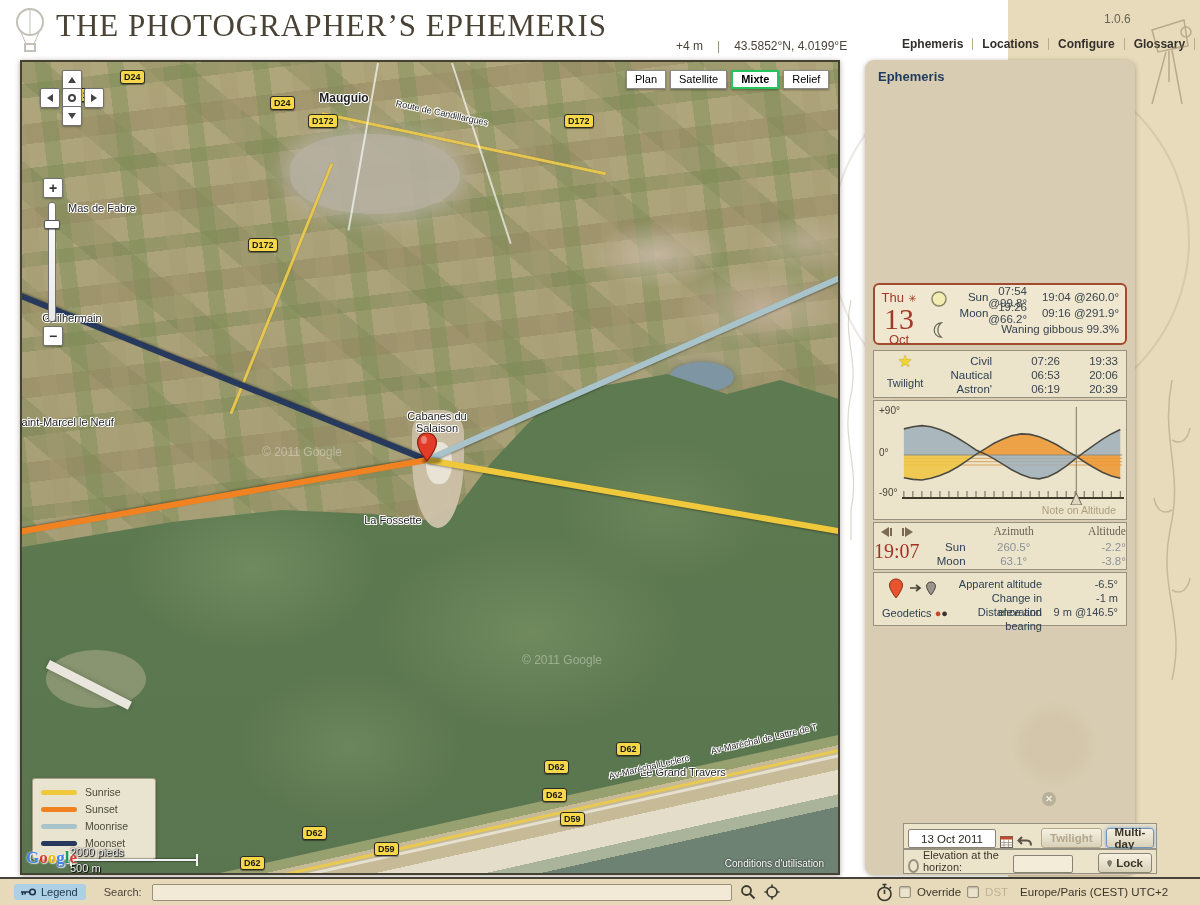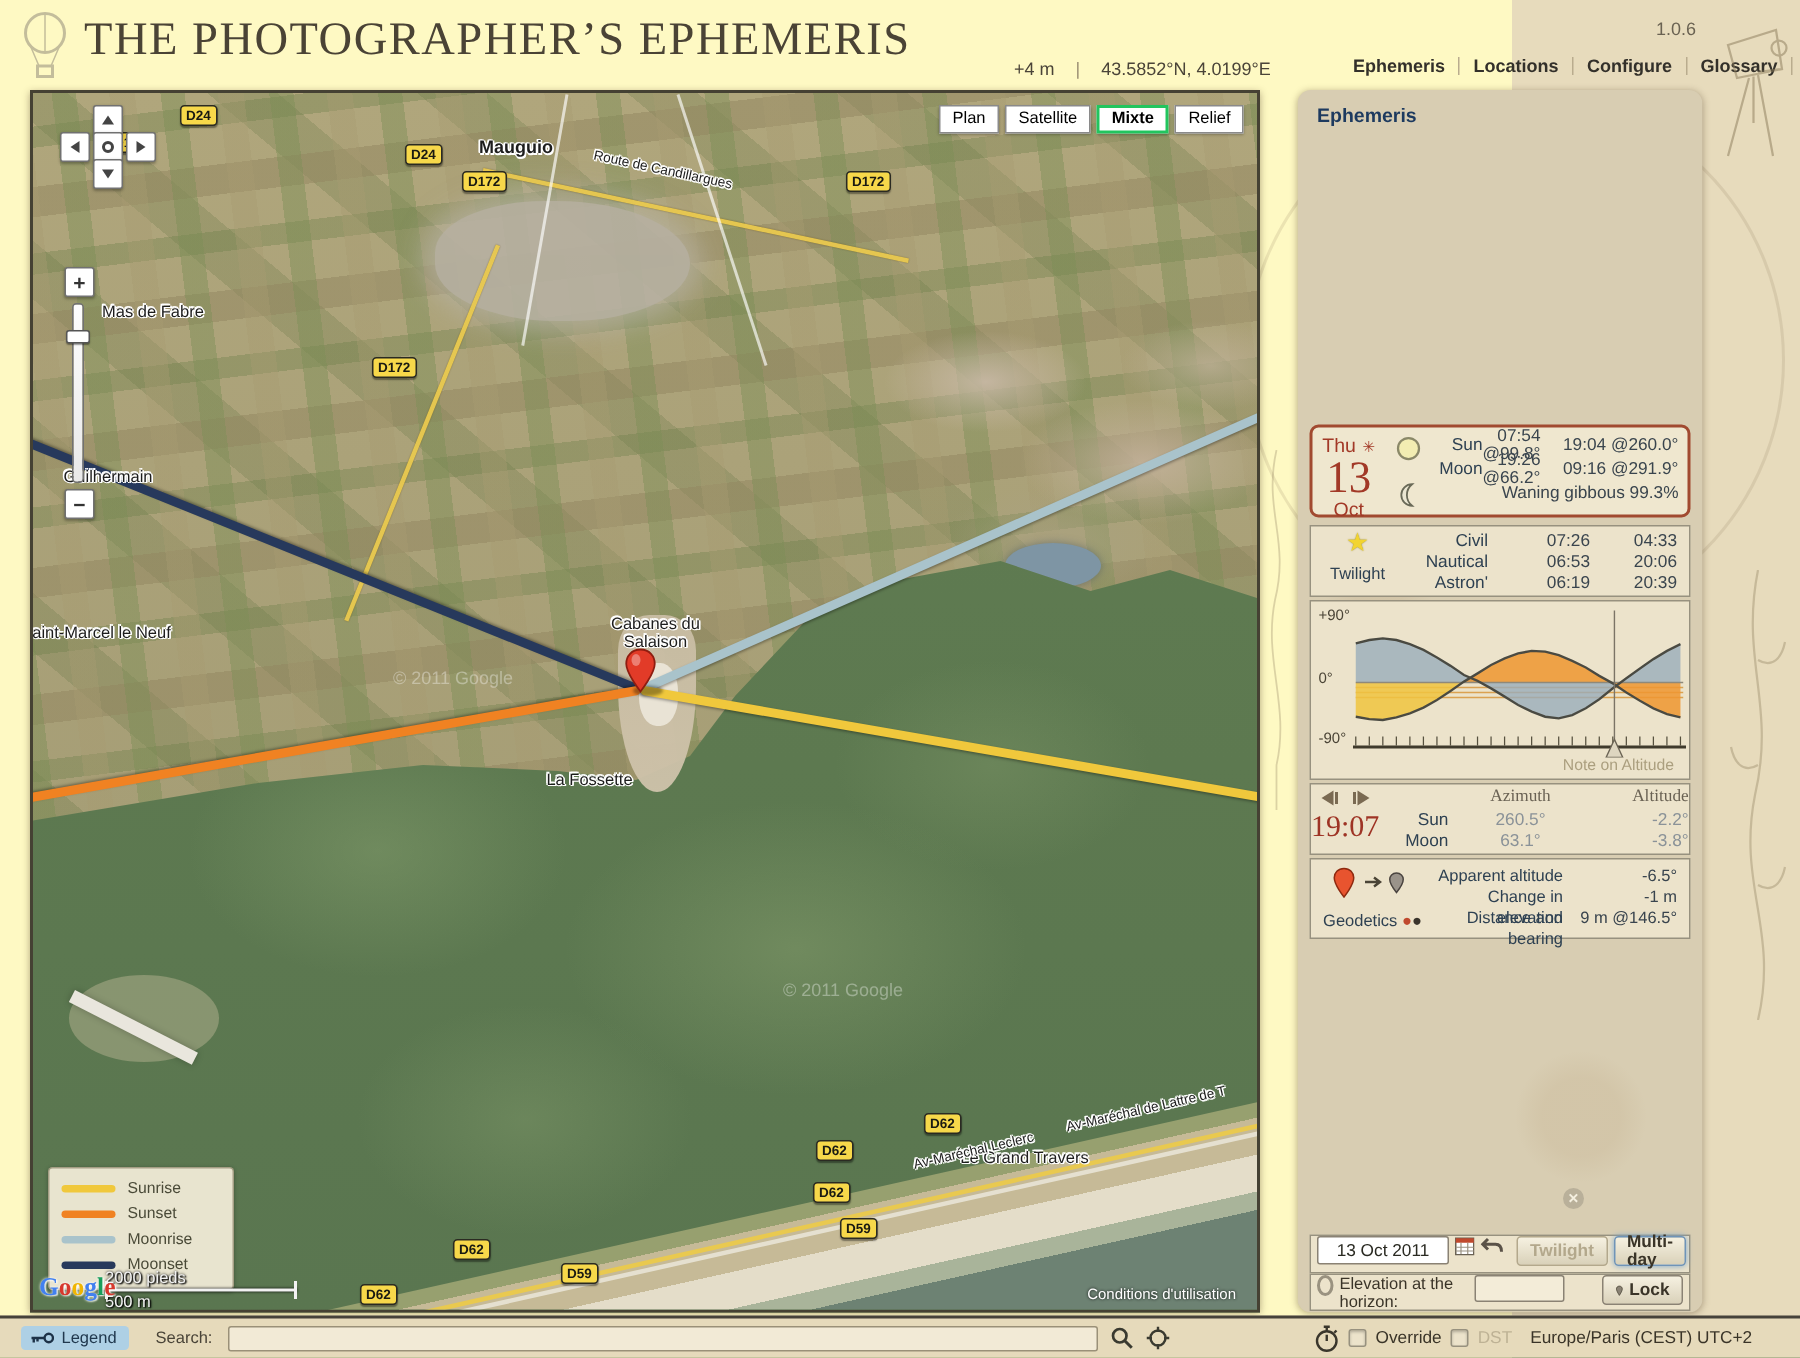--- a/index.html
+++ b/index.html
@@ -6,21 +6,21 @@
   html,body { width:1200px; height:905px; overflow:hidden; }
   body { font-family:"Liberation Sans", sans-serif; background:#e7dbbc; position:relative; }
   #app { position:absolute; inset:0; width:1008px; height:905px;
     background:
       radial-gradient(circle at 86% 3%, rgba(150,110,60,.14) 0 26px, transparent 46px),
       radial-gradient(circle at 73% 30%, rgba(140,100,55,.10) 0 18px, transparent 34px),
       radial-gradient(circle at 97% 55%, rgba(140,100,55,.12) 0 22px, transparent 40px),
       radial-gradient(circle at 90% 80%, rgba(140,100,55,.10) 0 30px, transparent 52px),
       radial-gradient(circle at 60% 6%, rgba(150,110,60,.08) 0 30px, transparent 55px),
       linear-gradient(180deg,#ead festival 0,#e7dbbc 0); 
-    background-color:#fef9c3;
+    background-color:#ffffff;
   }
   
   .hdr-title { position:absolute; left:56px; top:8px; font-family:"Liberation Serif",serif; font-size:31px; letter-spacing:1px; color:#4a4335; }
   .hdr-version { position:absolute; left:1104px; top:12px; font-size:12px; color:#6a6252; }
   .coords-row { position:absolute; left:676px; top:39px; display:flex; gap:14px; font-size:12px; color:#4a4438; align-items:center; }
   .coords-div { color:#9a8e72; }
   .nav { position:absolute; left:893px; top:37px; display:flex; align-items:center; }
   .nav-item { font-size:12px; font-weight:bold; color:#33302a; padding:0 9px; cursor:pointer; }
   .nav-sep { width:1px; height:12px; background:#b9ac8e; }
   
@@ -140,21 +140,21 @@
   .tt-az { flex:1; text-align:center; color:#8a9298; }
   .tt-alt { width:64px; text-align:right; color:#8a9298; }
   .tt-hdr .tt-az,.tt-hdr .tt-alt { color:#6a6254; }
   .geobox { top:512px; height:54px; display:flex; }
   .geo-left { width:82px; text-align:center; padding-top:4px; }
   .geo-label { font-size:11px; color:#2e4152; }
   .geo-tbl { flex:1; font-size:11px; padding:4px 8px 0 0; }
   .geo-row { display:flex; height:14px; line-height:14px; }
   .geo-name { flex:1; text-align:right; color:#2e4152; }
   .geo-val { width:76px; text-align:right; color:#39444e; }
-  .ctrlrow { display:flex; align-items:flex-start; padding:0 4px; gap:4px; }
+  .ctrlrow { display:flex; align-items:flex-end; padding:0 4px; gap:4px;margin-left:30px; }
   .row1 { top:763px; height:26px; }
   .row2 { top:789px; height:25px; }
   .datefield { width:88px; height:19px; background:#fff; border:1px solid #8a8274; border-radius:2px; font-size:11.5px; color:#2a2a22; text-align:center; font-family:"Liberation Sans",sans-serif; }
   .icon-btn { cursor:pointer; display:flex; align-items:center; justify-content:center; }
   .btn { height:20px; border:1px solid #8a8274; border-radius:3px; background:linear-gradient(180deg,#f6f1e1,#d9d1b9); font-size:11.5px; font-weight:bold; color:#3a3428; display:flex; align-items:center; justify-content:center; cursor:pointer; padding:0 8px; }
   .btn.disabled { color:#b3a88c; border-color:#b3a88c; cursor:default; }
   .btn.active { border-color:#6f94b8; box-shadow:0 0 4px #79a5cf; }
   .elevfield { width:60px; height:18px; background:#f3ecd8; border:1px solid #8a8274; border-radius:2px; position:relative; font-size:11px; color:#2a2a22; padding-right:16px; font-family:"Liberation Sans",sans-serif; }
   .clear-x { position:absolute; left:1042px; top:792px; width:14px; height:14px; background:#b9b09a; color:#f4efe0; border-radius:50%; font:bold 9px/14px "Liberation Sans",sans-serif; text-align:center; cursor:pointer; }
   .circ-icon { width:14px; height:14px; border:2px solid #9a9280; border-radius:50%; }
@@ -363,21 +363,21 @@
 
     <div class="pbox twibox">
       <div class="twi-left">
         <div class="twi-star">★</div>
         <div class="twi-label">Twilight</div>
       </div>
       <div class="twi-tbl">
         <div class="twi-row">
             <span class="twi-name">Civil</span>
             <span class="twi-start">07:26</span>
-            <span class="twi-end">04:33</span>
+            <span class="twi-end">19:33</span>
           </div>
         <div class="twi-row">
             <span class="twi-name">Nautical</span>
             <span class="twi-start">06:53</span>
             <span class="twi-end">20:06</span>
           </div>
         <div class="twi-row">
             <span class="twi-name">Astron'</span>
             <span class="twi-start">06:19</span>
             <span class="twi-end">20:39</span>

